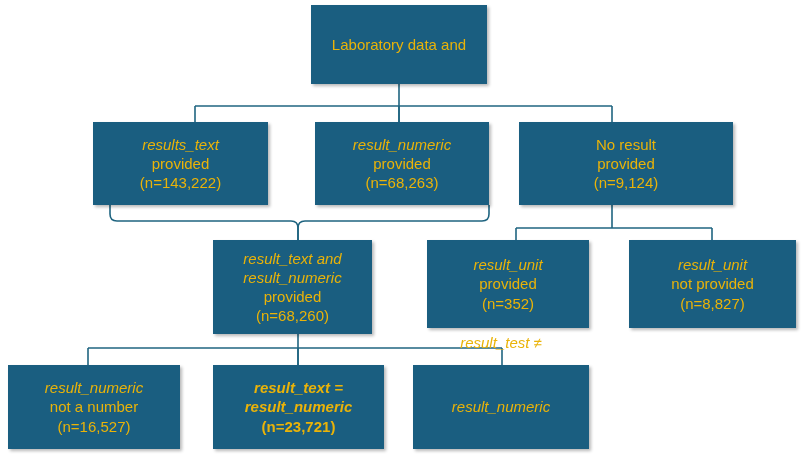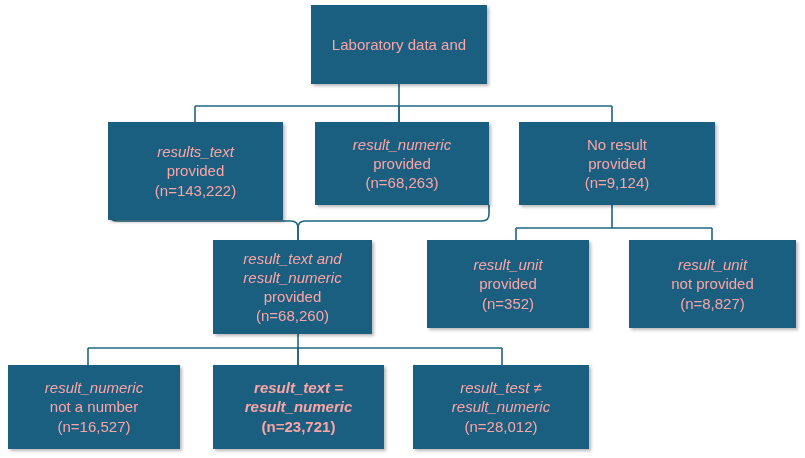--- a/index.html
+++ b/index.html
@@ -12,21 +12,21 @@
     width: 805px;
     height: 458px;
     background: #ffffff;
     font-family: "Liberation Sans", sans-serif;
     overflow: hidden;
   }
   .node {
     position: absolute;
     box-sizing: border-box;
     background: #1a5e80;
-    color: #fca5a5;
+    color: #eab308;
     display: flex;
     flex-direction: column;
     align-items: center;
     justify-content: center;
     text-align: center;
     font-size: 15px;
     line-height: 1.28;
     padding: 18px 4px;
     box-shadow: 2px 2px 3px rgba(0,0,0,0.28);
     z-index: 2;
@@ -76,33 +76,33 @@
     <path d="M 88 348 L 502 348"></path>
     <path d="M 88 348 L 88 365"></path>
     <path d="M 298 348 L 298 365"></path>
     <path d="M 502 348 L 502 365"></path>
   </svg>
 
   <div class="node" style="left:311px; top:5px; width:176px; height:79px;">
     <span class="ln">Laboratory data and</span>
   </div>
 
-  <div class="node" style="left:108px; top:122px; width:175px; height:98px;align-items:center;">
+  <div class="node" style="left:93px; top:122px; width:175px; height:83px;align-items:center;">
     <span class="ln it">results_text</span>
     <span class="ln">provided</span>
     <span class="ln">(n=143,222)</span>
   </div>
 
   <div class="node" style="left:315px; top:122px; width:174px; height:83px;">
     <span class="ln it">result_numeric</span>
     <span class="ln">provided</span>
     <span class="ln">(n=68,263)</span>
   </div>
 
-  <div class="node" style="left:519px; top:122px; width:196px; height:83px;">
+  <div class="node" style="left:519px; top:122px; width:214px; height:83px;">
     <span class="ln">No result</span>
     <span class="ln">provided</span>
     <span class="ln">(n=9,124)</span>
   </div>
 
   <div class="node" style="left:213px; top:240px; width:159px; height:94px;">
     <span class="ln it">result_text and</span>
     <span class="ln it">result_numeric</span>
     <span class="ln">provided</span>
     <span class="ln">(n=68,260)</span>
@@ -125,19 +125,19 @@
     <span class="ln">not a number</span>
     <span class="ln">(n=16,527)</span>
   </div>
 
   <div class="node" style="left:213px; top:365px; width:171px; height:84px;font-weight:bold;">
     <span class="ln it">result_text =</span>
     <span class="ln it">result_numeric</span>
     <span class="ln">(n=23,721)</span>
   </div>
 
-  <div class="node" style="left:413px; top:365px; width:176px; height:84px;">
+  <div class="node" style="left:413px; top:365px; width:176px; height:84px;gap:45px;">
     <span class="ln it">result_test ≠</span>
     <span class="ln it">result_numeric</span>
     <span class="ln">(n=28,012)</span>
   </div>
 
 </div>
 
 </body></html>

